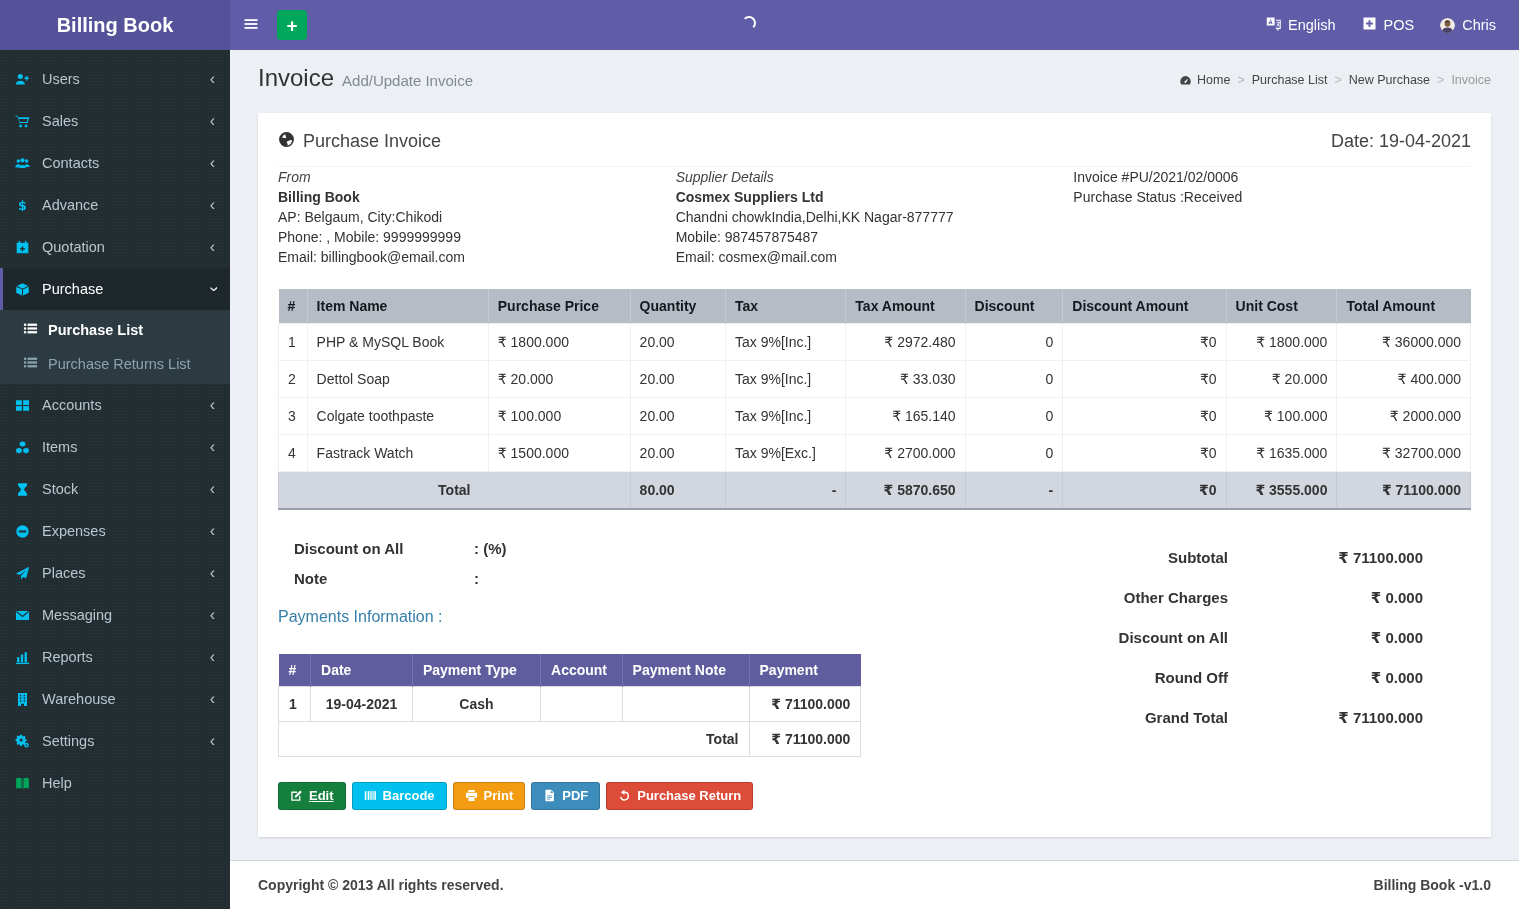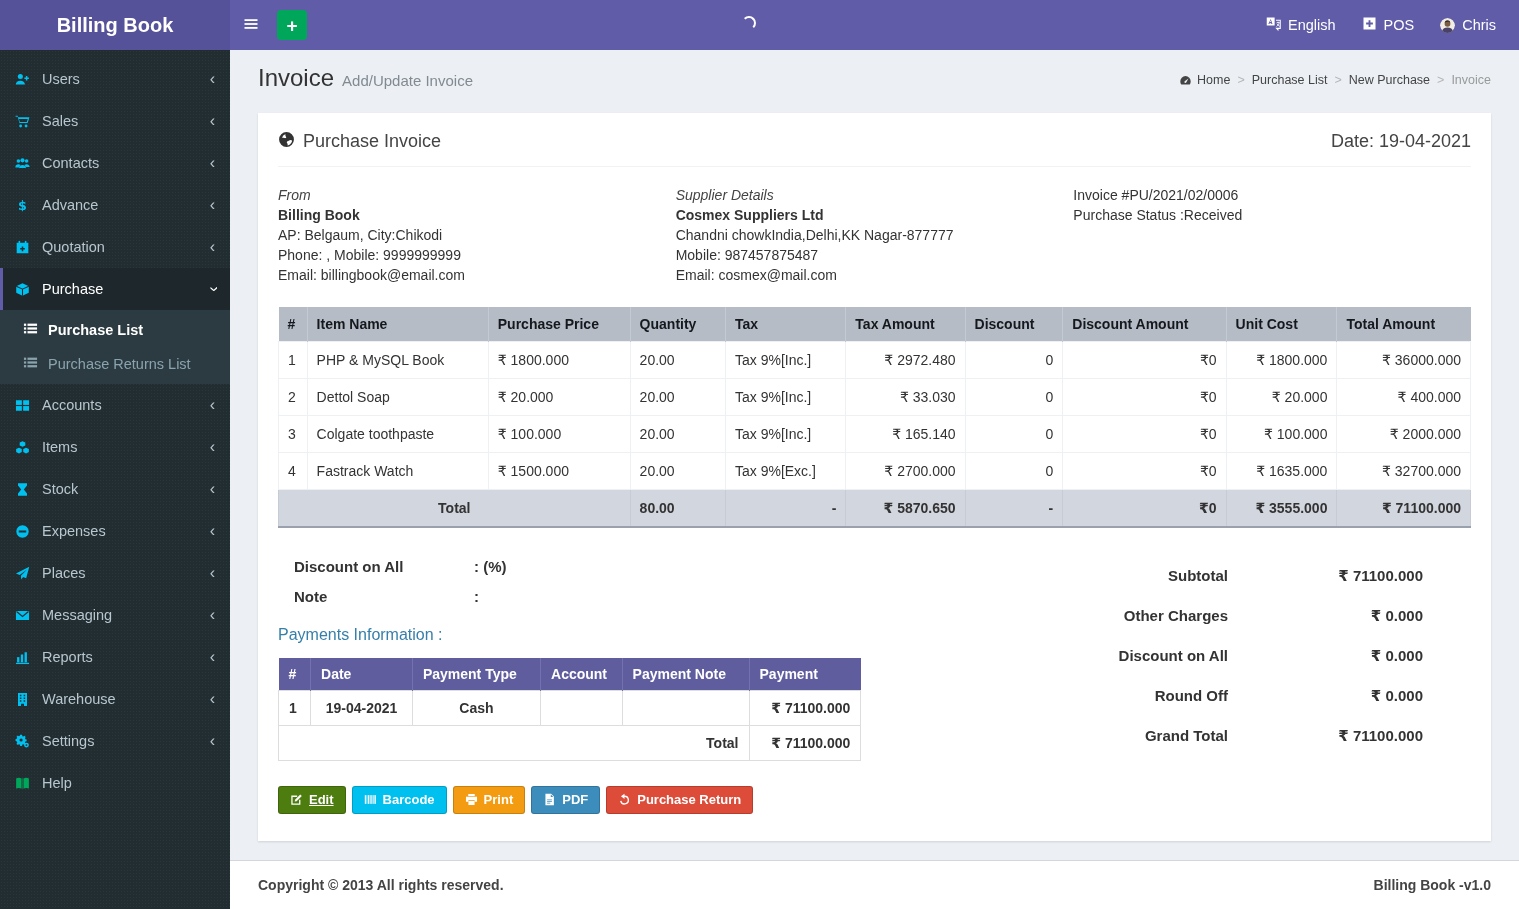--- a/index.html
+++ b/index.html
@@ -58,21 +58,21 @@
   .breadcrumb .sep { color:#b5b5b5; }
   .breadcrumb svg { width:13px; height:13px; fill:#444; }
 
   .card { background:#fff; margin:13px 28px 0; padding:18px 20px 27px; box-shadow:0 1px 2px rgba(0,0,0,.12); }
   .card-title-row { display:flex; justify-content:space-between; align-items:center;
                     padding-bottom:13px; border-bottom:1px solid #f1f2f4; }
   .card-title { font-size:18px; color:#444; display:flex; align-items:center; gap:8px; }
   .card-title svg { width:17px; height:17px; fill:#333; }
   .invoice-date { font-size:18px; color:#444; }
 
-  .info-row { display:flex; margin-top:18px; }
+  .info-row { display:flex; }
   .info-col { flex:1; line-height:20px; font-size:14px; color:#333; }
   .sec-label { font-style:italic; color:#444; }
   .party-name { font-weight:bold; }
   .info-meta div { font-weight:normal; }
 
   
   .items-table { width:100%; border-collapse:collapse; margin-top:22px; font-size:14px; }
   .items-table th { background:#b5bcc6; color:#15181d; text-align:left; font-weight:bold;
                     padding:9px 9px; border-right:1px solid #c4cad3; }
   .items-table th:last-child { border-right:none; }
@@ -81,21 +81,21 @@
   .items-table td.c { text-align:center; }
   .items-table tr.total-row td { background:#d2d6de; font-weight:bold; border-color:#c6cbd4;
                                  border-bottom:2px solid #9aa1ad; }
 
   .bottom-area { display:flex; margin-top:24px; }
   .bottom-left { width:48.9%; }
   .bottom-right { flex:1; padding-right:48px; padding-top:4px; }
 
   .dn-line { padding-left:16px; font-size:15px; font-weight:bold; color:#333; height:30px; display:flex; align-items:center; }
   .dn-label { width:180px; }
-  .payments-heading { color:#367fa9; font-size:16px; margin:14px 0 14px; }
+  .payments-heading { color:#367fa9; font-size:16px; margin:14px 0 28px; }
 
   .pay-table { width:100%; border-collapse:collapse; font-size:14px; }
   .pay-table th { background:#5f5d9e; color:#fff; font-weight:bold; text-align:left;
                   padding:8px 10px; border-right:1px solid #7472ae; }
   .pay-table th:last-child { border-right:none; }
   .pay-table td { border:1px solid #ddd; padding:9px 10px; font-weight:bold; color:#333; }
   .pay-table td.c { text-align:center; } .pay-table td.r { text-align:right; }
 
   .actions { display:flex; gap:6px; margin-top:25px; }
   .btn { height:28px; display:inline-flex; align-items:center; gap:6px; padding:0 11px; color:#fff;
@@ -540,21 +540,21 @@
                     <td class="c"></td>
                     <td class="r">₹ 71100.000</td>
                   </tr>
                   <tr>
                     <td colspan="5" class="r">Total</td>
                     <td class="r">₹ 71100.000</td>
                   </tr>
                 </tbody>
               </table>
             <div class="actions" id="actions">
-                <button class="btn" style="background: #4d7c0f; text-decoration: underline;">
+                <button class="btn" style="background: #15803d; text-decoration: underline;">
                   <span style="display: flex;">
                     <svg viewBox="0 0 16 16">
                       <path d="M1.6 3.2h7.2v1.6H3.2v8h8V8.2h1.6v6.2H1.6z"></path>
                       <path d="M6.2 8.3 12.6 1.9l1.9 1.9-6.4 6.4-2.3.4z"></path>
                     </svg>
                   </span>
                   <span>Edit</span>
                 </button>
                 <button class="btn" style="background: rgb(0, 192, 239);">
                   <span style="display: flex;">

